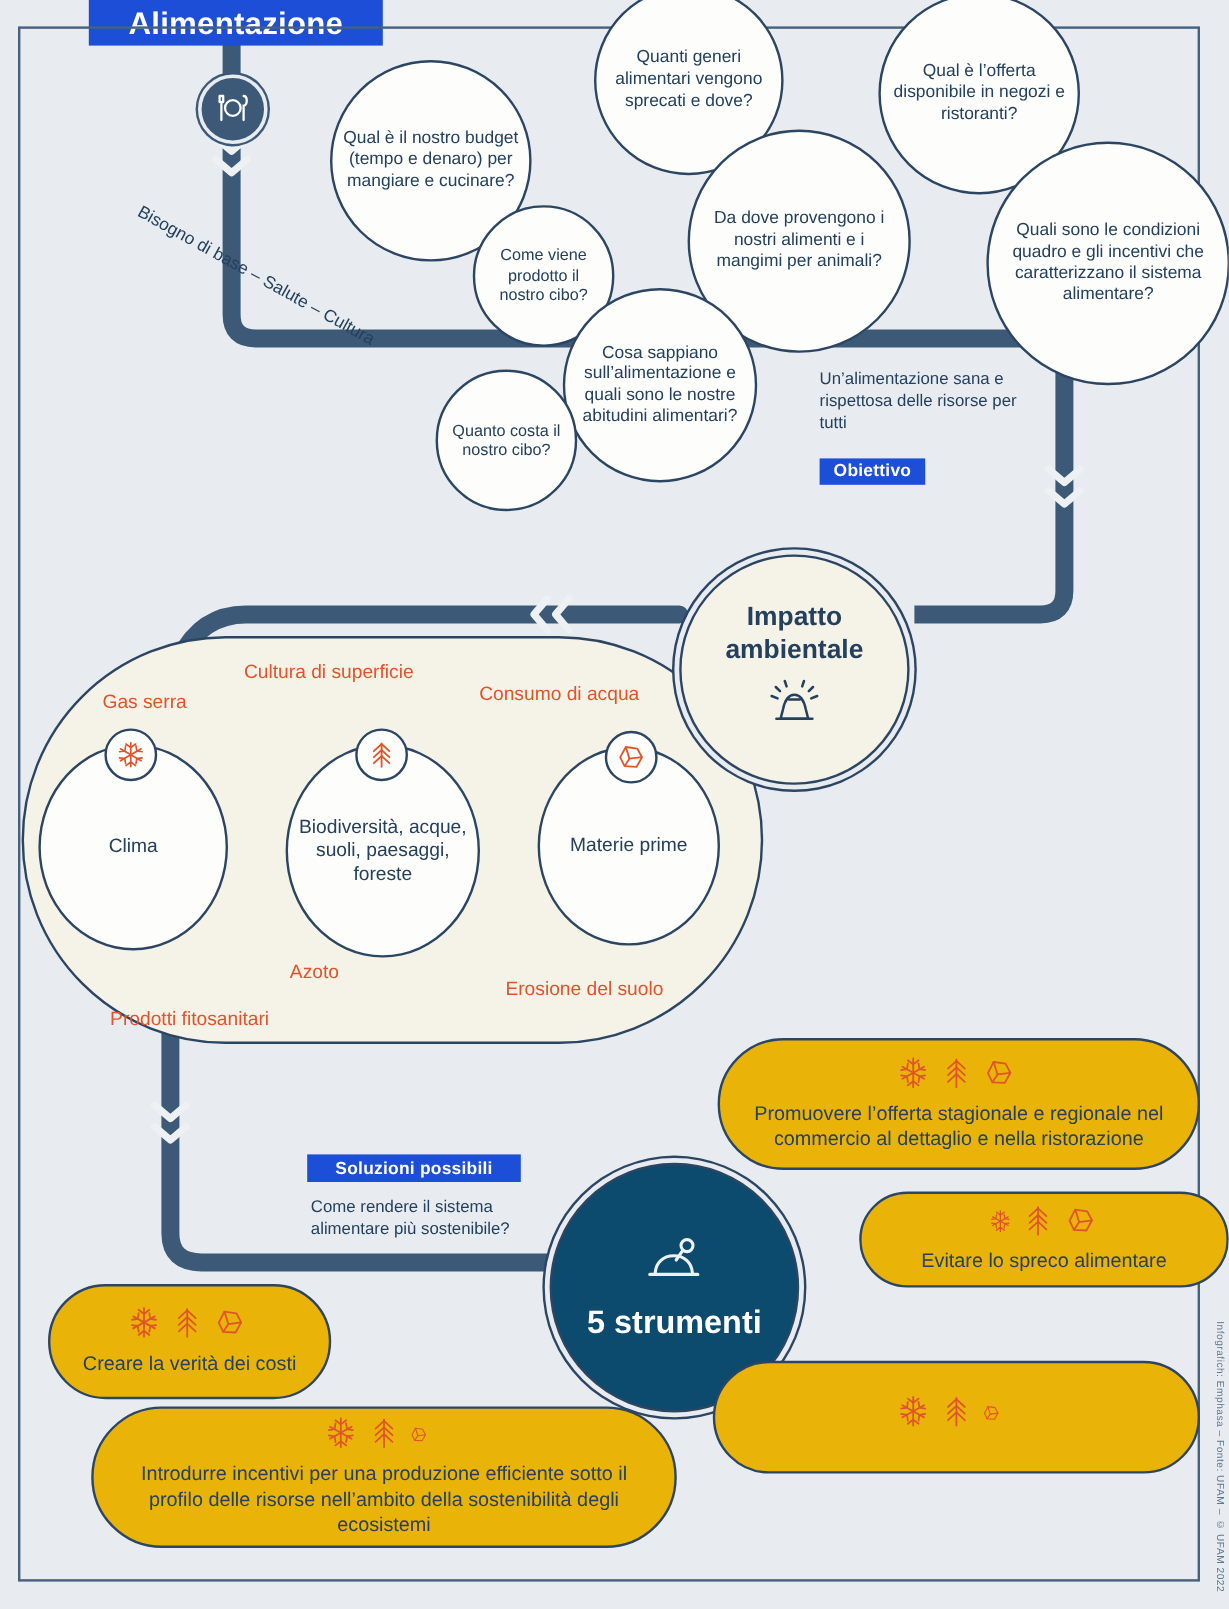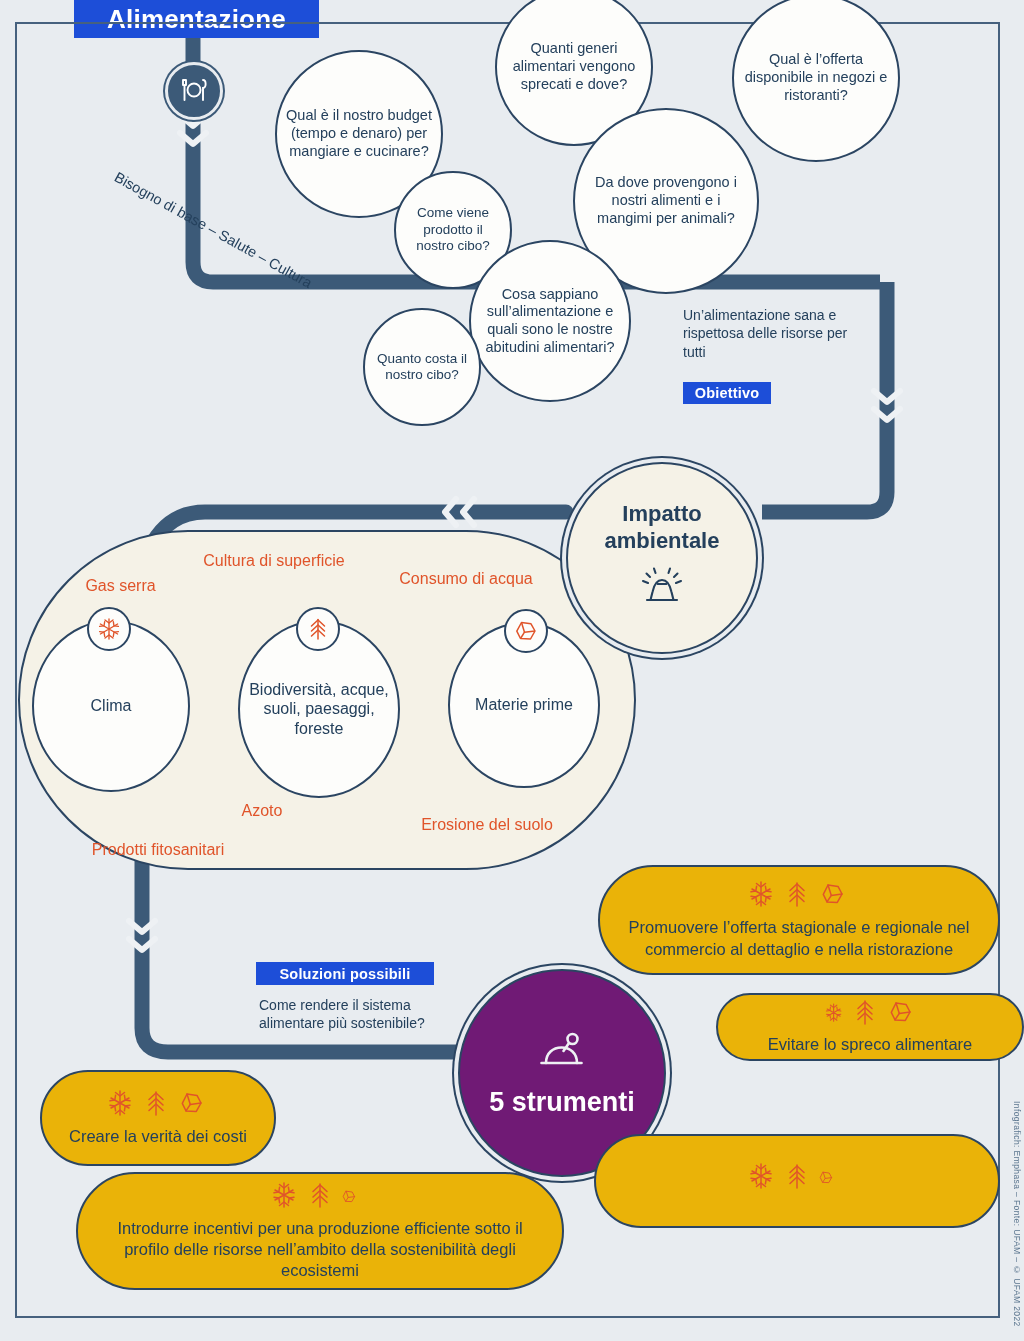--- a/index.html
+++ b/index.html
@@ -55,21 +55,21 @@
     border-radius:50%;background:#f5f2e7;
     border:2px solid #2b4562;
     box-shadow:0 0 0 4px #e8ecf0, 0 0 0 6px #2b4562;
     display:flex;flex-direction:column;align-items:center;justify-content:center;
     box-sizing:border-box;text-align:center;
   }
   .impatto .ttl{font-size:22px;font-weight:bold;line-height:1.22;color:#24405c;}
 
   .strumenti{
     position:absolute;left:458px;top:969px;width:208px;height:208px;
-    border-radius:50%;background:#701a75;
+    border-radius:50%;background:#0c4a6e;
     border:2px solid #2b4562;
     box-shadow:0 0 0 4px #e8ecf0, 0 0 0 6px #2b4562;
     display:flex;flex-direction:column;align-items:center;justify-content:center;
     box-sizing:border-box;text-align:center;color:#fff;
   }
   .strumenti .ttl{font-size:27px;font-weight:bold;margin-top:6px;}
 
   .circIcon{
     position:absolute;width:44px;height:44px;border-radius:50%;
     background:#fdfdfb;border:2px solid #2b4562;
@@ -145,20 +145,23 @@
   </div>
 
   <div class="bubble" style="left:394px;top:171px;width:118px;height:118px;font-size:13.5px;z-index:5;">
     <span>Come viene prodotto il nostro cibo?</span>
   </div>
 
   <div class="bubble" style="left:573px;top:108px;width:186px;height:186px;font-size:14.5px;z-index:5;">
     <span>Da dove provengono i nostri alimenti e i mangimi per animali?</span>
   </div>
 
+  <div class="bubble" style="left:822px;top:118px;width:203px;height:203px;font-size:14.5px;z-index:5;">
+    <span>Quali sono le condizioni quadro e gli incentivi che caratterizzano il sistema alimentare?</span>
+  </div>
 
   <div class="bubble" style="left:469px;top:240px;width:162px;height:162px;font-size:14.5px;z-index:6;">
     <span>Cosa sappiano sull’alimentazione e quali sono le nostre abitudini alimentari?</span>
   </div>
 
   <div class="bubble" style="left:363px;top:308px;width:118px;height:118px;font-size:13.5px;z-index:6;">
     <span>Quanto costa il nostro cibo?</span>
   </div>
 
   <div class="plainText" style="left:683px;top:306px;width:185px;font-size:14px;">Un’alimentazione sana e rispettosa delle risorse per tutti</div>
@@ -257,21 +260,21 @@
         <g transform="translate(74,3)">
           <path d="M7 2 L17 3.4 L21 11 L16.3 19.4 L6 18.9 L2.3 11.3 Z"></path>
           <path d="M7 2 L10.3 12.4 L21 11"></path>
             <path d="M10.3 12.4 L6 18.9"></path>
         </g>
       </svg>
     </div>
     <div style="padding:0 22px;">Promuovere l’offerta stagionale e regionale nel commercio al dettaglio e nella ristorazione</div>
   </div>
 
-  <div class="pill" style="left:716px;top:993px;width:308px;height:68px;font-size:16.5px;z-index:4;align-items:center;">
+  <div class="pill" style="left:716px;top:993px;width:308px;height:80px;font-size:16.5px;z-index:4;align-items:center;">
     <div class="icons">
       <svg width="98" height="26" viewBox="0 0 98 26" fill="none" stroke="#e0542a" stroke-width="1.5" stroke-linecap="round" stroke-linejoin="round">
         <g transform="translate(4,5) scale(0.72)">
           <path d="M12 0 L12 24"></path>
             <path d="M12 5 L7.5 1.5 M12 5 L16.5 1.5 M12 19 L7.5 22.5 M12 19 L16.5 22.5"></path>
           <path d="M3 7 L21 17 M21 7 L3 17"></path>
           <path d="M6.8 9 L2 9.8 M6.8 9 L7.6 4.2 M17.2 15 L22 14.2 M17.2 15 L16.4 19.8"></path>
           <path d="M17.2 9 L22 9.8 M17.2 9 L16.4 4.2 M6.8 15 L2 14.2 M6.8 15 L7.6 19.8"></path>
         </g>
         <g transform="translate(32,1)">

